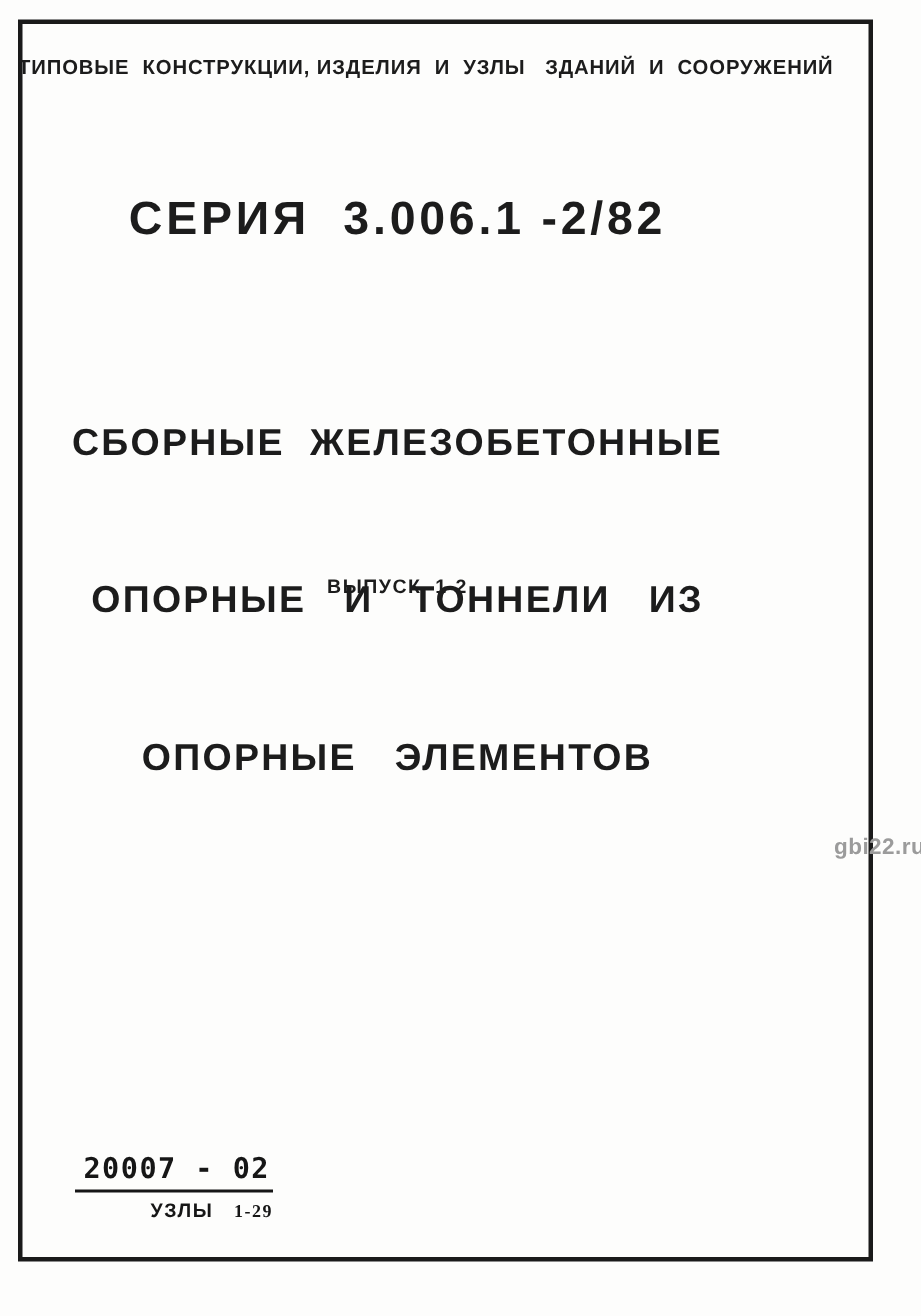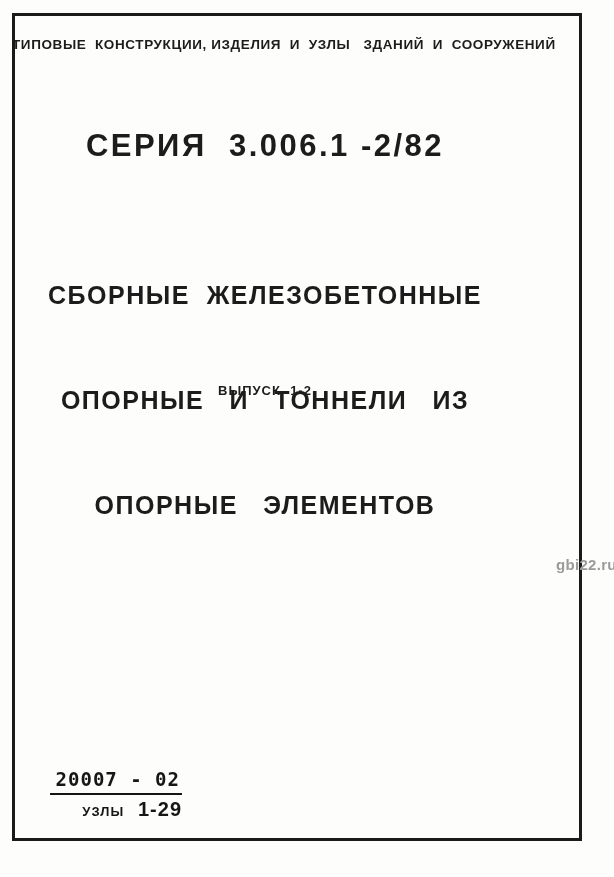--- a/index.html
+++ b/index.html
@@ -80,22 +80,22 @@
   }
   .price-row {
     margin-top: 3px;
     white-space: pre;
   }
   .price-label {
     font-size: 13px;
     letter-spacing: 1px;
   }
   .price-value {
-    font-family: Liberation Sans, sans-serif;
-    font-size: 20px;
+    font-family: Liberation Serif, serif;
+    font-size: 12px;
     letter-spacing: 1px;
   }
   .watermark {
     position: absolute;
     left: 556px;
     top: 556px;
     font-size: 15px;
     font-weight: bold;
     color: #9b9b9b;
     letter-spacing: 0.3px;

